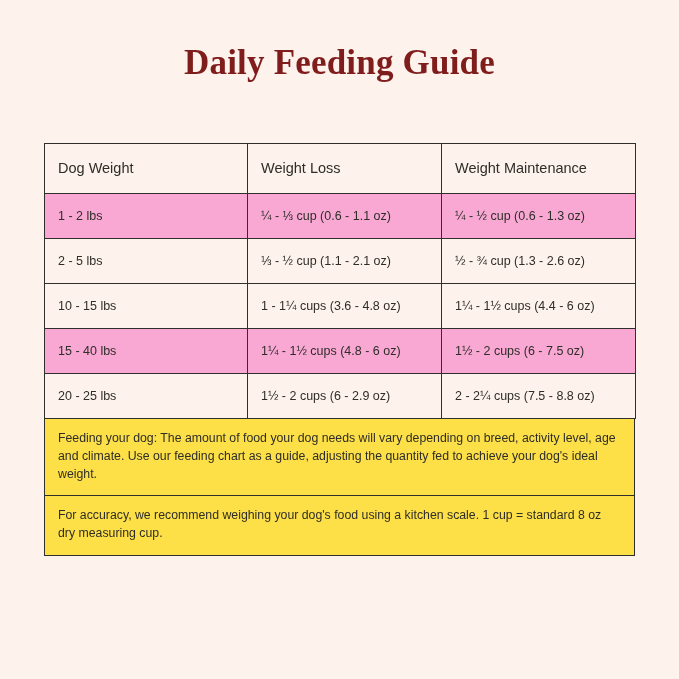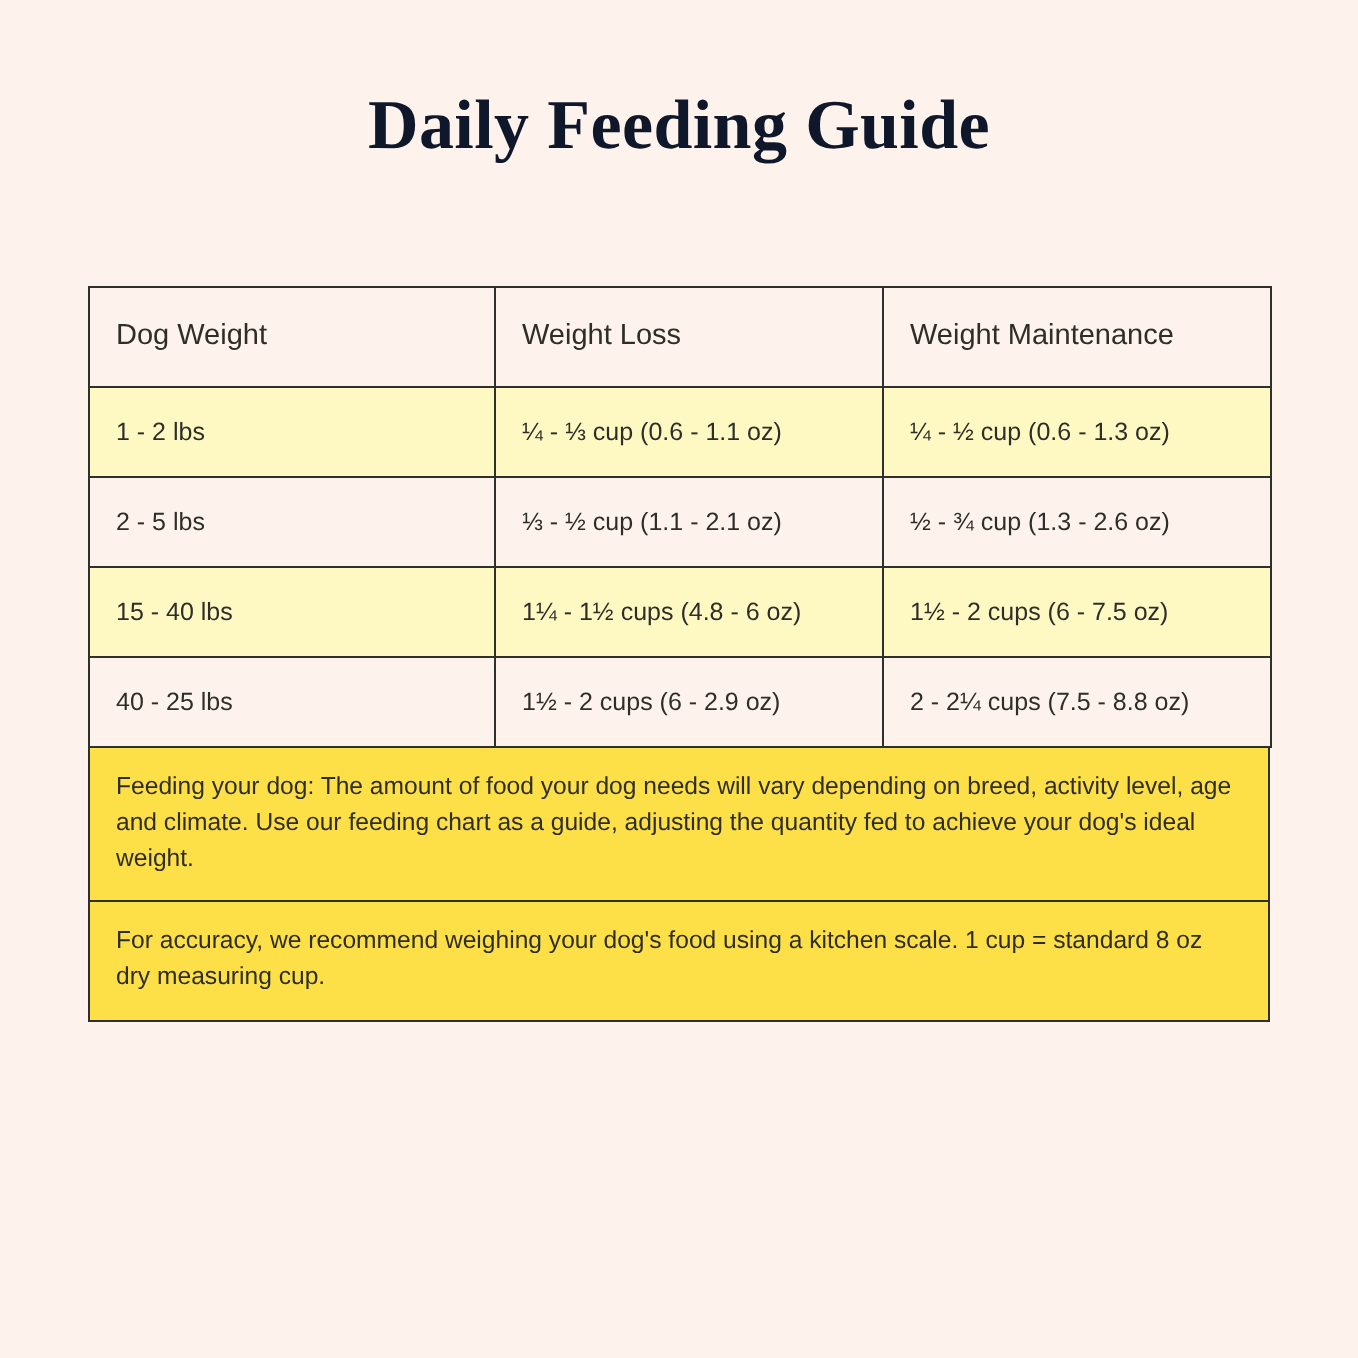--- a/index.html
+++ b/index.html
@@ -19,21 +19,21 @@
     height: 679px;
     box-sizing: border-box;
     position: relative;
   }
   .title {
     text-align: center;
     font-family: "Liberation Serif", serif;
     font-weight: bold;
     font-size: 35px;
     letter-spacing: 0.2px;
-    color: #0f172a;
+    color: #7f1d1d;
     margin: 0;
     padding-top: 43px;
   }
   .table-wrap {
     position: absolute;
     left: 44px;
     top: 143px;
     width: 591px;
   }
   table.guide {
@@ -56,21 +56,21 @@
   table.guide th {
     font-size: 14.5px;
     font-weight: normal;
     height: 49px;
     background: #fdf3ec;
   }
   col.c1 { width: 203px; }
   col.c2 { width: 194px; }
   col.c3 { width: 194px; }
   tr.shaded td {
-    background: #fef9c3;
+    background: #f9a8d4;
   }
   .notes {
     width: 591px;
     border-collapse: collapse;
     table-layout: fixed;
   }
   .note-cell {
     border: 1px solid #2f2f2b;
     border-top: none;
     padding: 11px 13px 12px 13px;
@@ -106,27 +106,32 @@
         <tr class="shaded">
           <td>1 - 2 lbs</td>
           <td>¼ - ⅓ cup (0.6 - 1.1 oz)</td>
           <td>¼ - ½ cup (0.6 - 1.3 oz)</td>
         </tr>
         <tr>
           <td>2 - 5 lbs</td>
           <td>⅓ - ½ cup (1.1 - 2.1 oz)</td>
           <td>½ - ¾ cup (1.3 - 2.6 oz)</td>
         </tr>
+        <tr>
+          <td>10 - 15 lbs</td>
+          <td>1 - 1¼ cups (3.6 - 4.8 oz)</td>
+          <td>1¼ - 1½ cups (4.4 - 6 oz)</td>
+        </tr>
         <tr class="shaded">
           <td>15 - 40 lbs</td>
           <td>1¼ - 1½ cups (4.8 - 6 oz)</td>
           <td>1½ - 2 cups (6 - 7.5 oz)</td>
         </tr>
         <tr>
-          <td>40 - 25 lbs</td>
+          <td>20 - 25 lbs</td>
           <td>1½ - 2 cups (6 - 2.9 oz)</td>
           <td>2 - 2¼ cups (7.5 - 8.8 oz)</td>
         </tr>
       </tbody>
     </table>
 
     <table class="notes">
       <tbody>
         <tr>
           <td class="note-cell">Feeding your dog: The amount of food your dog needs will vary depending on breed, activity level, age and climate. Use our feeding chart as a guide, adjusting the quantity fed to achieve your dog's ideal weight.</td>

